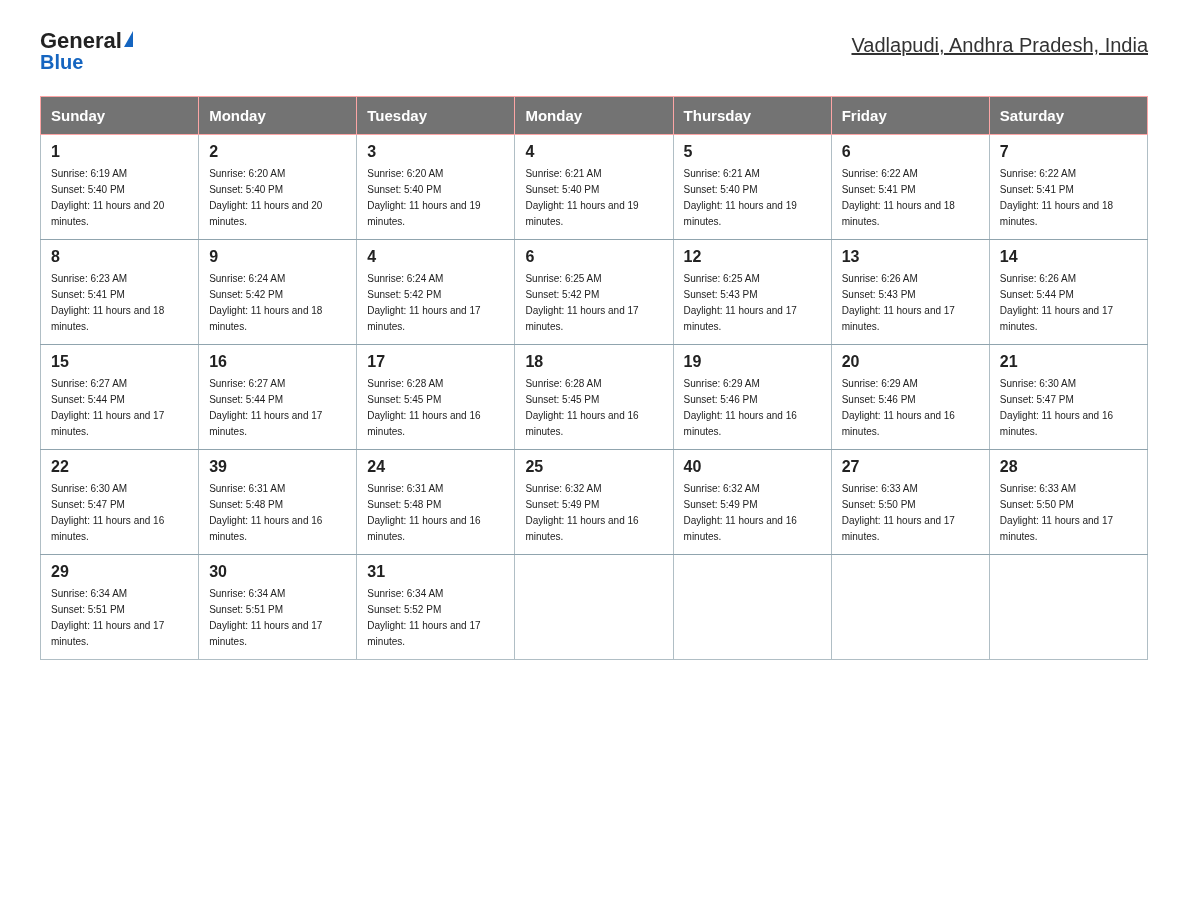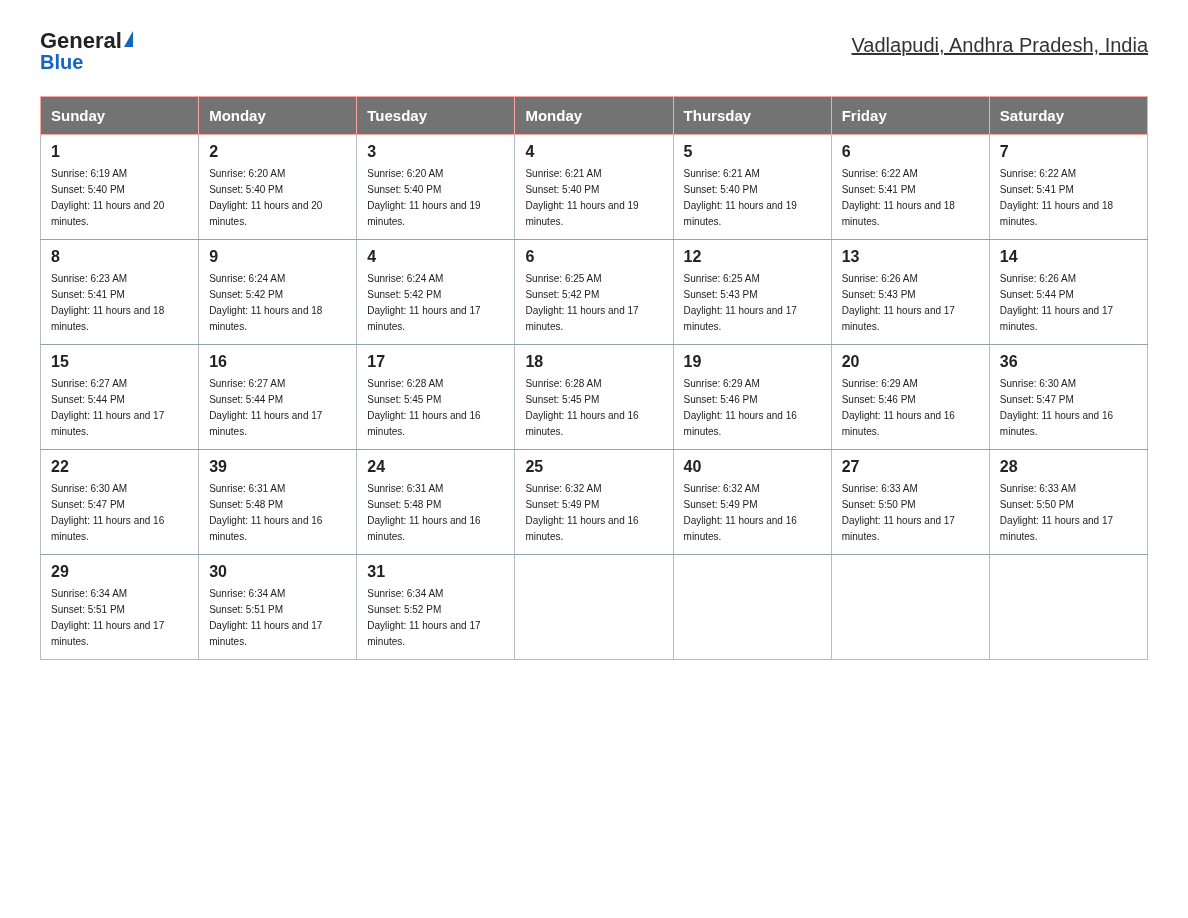--- a/index.html
+++ b/index.html
@@ -177,21 +177,21 @@
         <td><span class="day-num">16</span>
 <span class="day-info">Sunrise: 6:27 AM<br>Sunset: 5:44 PM<br>Daylight: 11 hours and 17 minutes.</span></td>
         <td><span class="day-num">17</span>
 <span class="day-info">Sunrise: 6:28 AM<br>Sunset: 5:45 PM<br>Daylight: 11 hours and 16 minutes.</span></td>
         <td><span class="day-num">18</span>
 <span class="day-info">Sunrise: 6:28 AM<br>Sunset: 5:45 PM<br>Daylight: 11 hours and 16 minutes.</span></td>
         <td><span class="day-num">19</span>
 <span class="day-info">Sunrise: 6:29 AM<br>Sunset: 5:46 PM<br>Daylight: 11 hours and 16 minutes.</span></td>
         <td><span class="day-num">20</span>
 <span class="day-info">Sunrise: 6:29 AM<br>Sunset: 5:46 PM<br>Daylight: 11 hours and 16 minutes.</span></td>
-        <td><span class="day-num">36</span>
+        <td><span class="day-num">21</span>
 <span class="day-info">Sunrise: 6:30 AM<br>Sunset: 5:47 PM<br>Daylight: 11 hours and 16 minutes.</span></td>
       </tr>
       <tr>
         <td><span class="day-num">22</span>
 <span class="day-info">Sunrise: 6:30 AM<br>Sunset: 5:47 PM<br>Daylight: 11 hours and 16 minutes.</span></td>
         <td><span class="day-num">39</span>
 <span class="day-info">Sunrise: 6:31 AM<br>Sunset: 5:48 PM<br>Daylight: 11 hours and 16 minutes.</span></td>
         <td><span class="day-num">24</span>
 <span class="day-info">Sunrise: 6:31 AM<br>Sunset: 5:48 PM<br>Daylight: 11 hours and 16 minutes.</span></td>
         <td><span class="day-num">25</span>

